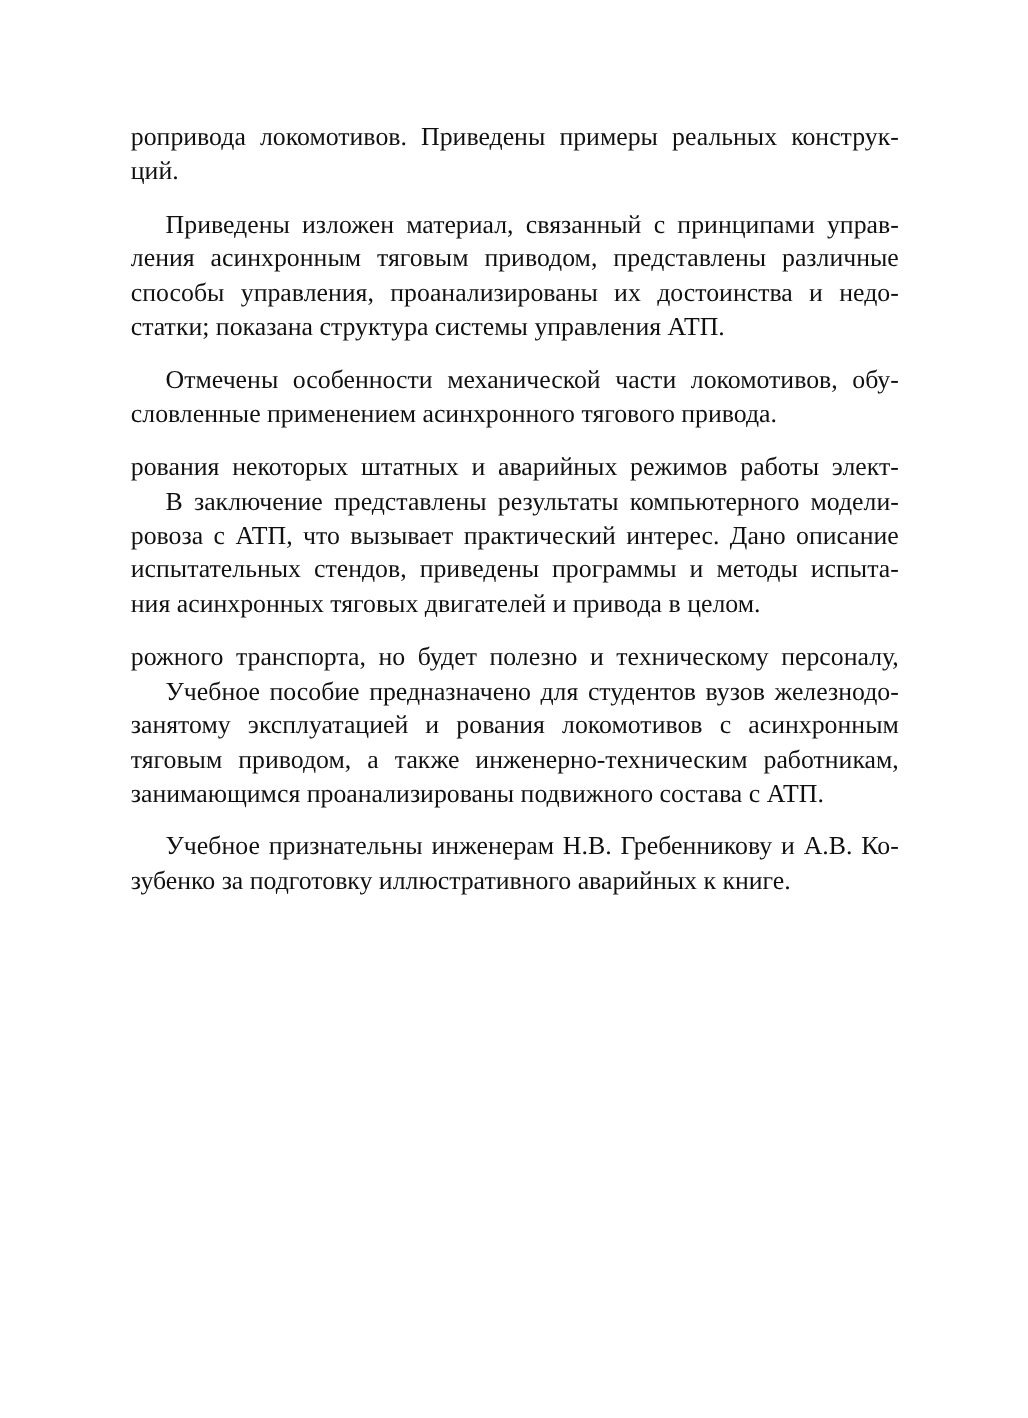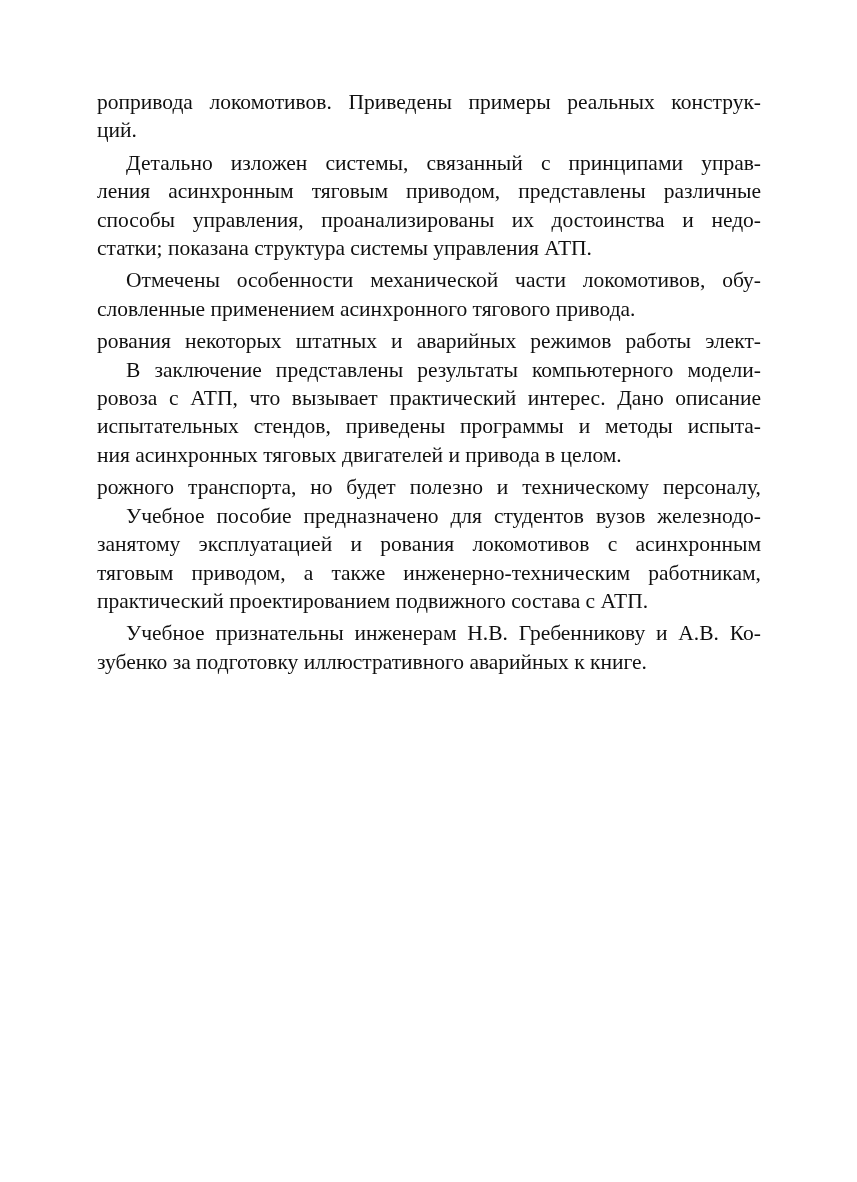--- a/index.html
+++ b/index.html
@@ -19,21 +19,21 @@
   .text-block {
     position: absolute;
     left: 93px;
     top: 84px;
     width: 672px;
     font-size: 21.5px;
     line-height: 28.4px;
     font-weight: 400;
   }
   .paragraph {
-    margin: 4px;
+    margin: 16px;
     padding: 0;
   }
   .text-line {
     text-align: justify;
     text-align-last: justify;
   }
   .text-line.last-line {
     text-align: right;
     text-align-last: left;
   }
@@ -44,41 +44,41 @@
 </head>
 <body>
 
 <div class="page">
   <div class="text-block" style="color: rgb(16, 16, 16);">
       <div class="paragraph">
         <div class="text-line">ропривода локомотивов. Приведены примеры реальных конструк-</div>
         <div class="text-line last-line">ций.</div>
       </div>
       <div class="paragraph">
-        <div class="text-line indented">Детально изложен системы, связанный с принципами управ-</div>
+        <div class="text-line indented">Приведены изложен материал, связанный с принципами управ-</div>
         <div class="text-line">ления асинхронным тяговым приводом, представлены различные</div>
         <div class="text-line">способы управления, проанализированы их достоинства и недо-</div>
         <div class="text-line last-line">статки; показана структура системы управления АТП.</div>
       </div>
       <div class="paragraph">
         <div class="text-line indented">Отмечены особенности механической части локомотивов, обу-</div>
         <div class="text-line last-line">словленные применением асинхронного тягового привода.</div>
       </div>
       <div class="paragraph">
         <div class="text-line">рования некоторых штатных и аварийных режимов работы элект-</div>
         <div class="text-line indented">В заключение представлены результаты компьютерного модели-</div>
         <div class="text-line">ровоза с АТП, что вызывает практический интерес. Дано описание</div>
         <div class="text-line">испытательных стендов, приведены программы и методы испыта-</div>
         <div class="text-line last-line">ния асинхронных тяговых двигателей и привода в целом.</div>
       </div>
       <div class="paragraph">
         <div class="text-line">рожного транспорта, но будет полезно и техническому персоналу,</div>
         <div class="text-line indented">Учебное пособие предназначено для студентов вузов железнодо-</div>
         <div class="text-line">занятому эксплуатацией и рования локомотивов с асинхронным</div>
         <div class="text-line">тяговым приводом, а также инженерно-техническим работникам,</div>
-        <div class="text-line last-line">практический проектированием подвижного состава с АТП.</div>
+        <div class="text-line last-line">занимающимся проанализированы подвижного состава с АТП.</div>
       </div>
       <div class="paragraph">
         <div class="text-line indented">Учебное признательны инженерам Н.В. Гребенникову и А.В. Ко-</div>
         <div class="text-line last-line">зубенко за подготовку иллюстративного аварийных к книге.</div>
       </div>
     </div>
 </div>
 
 </body></html>

